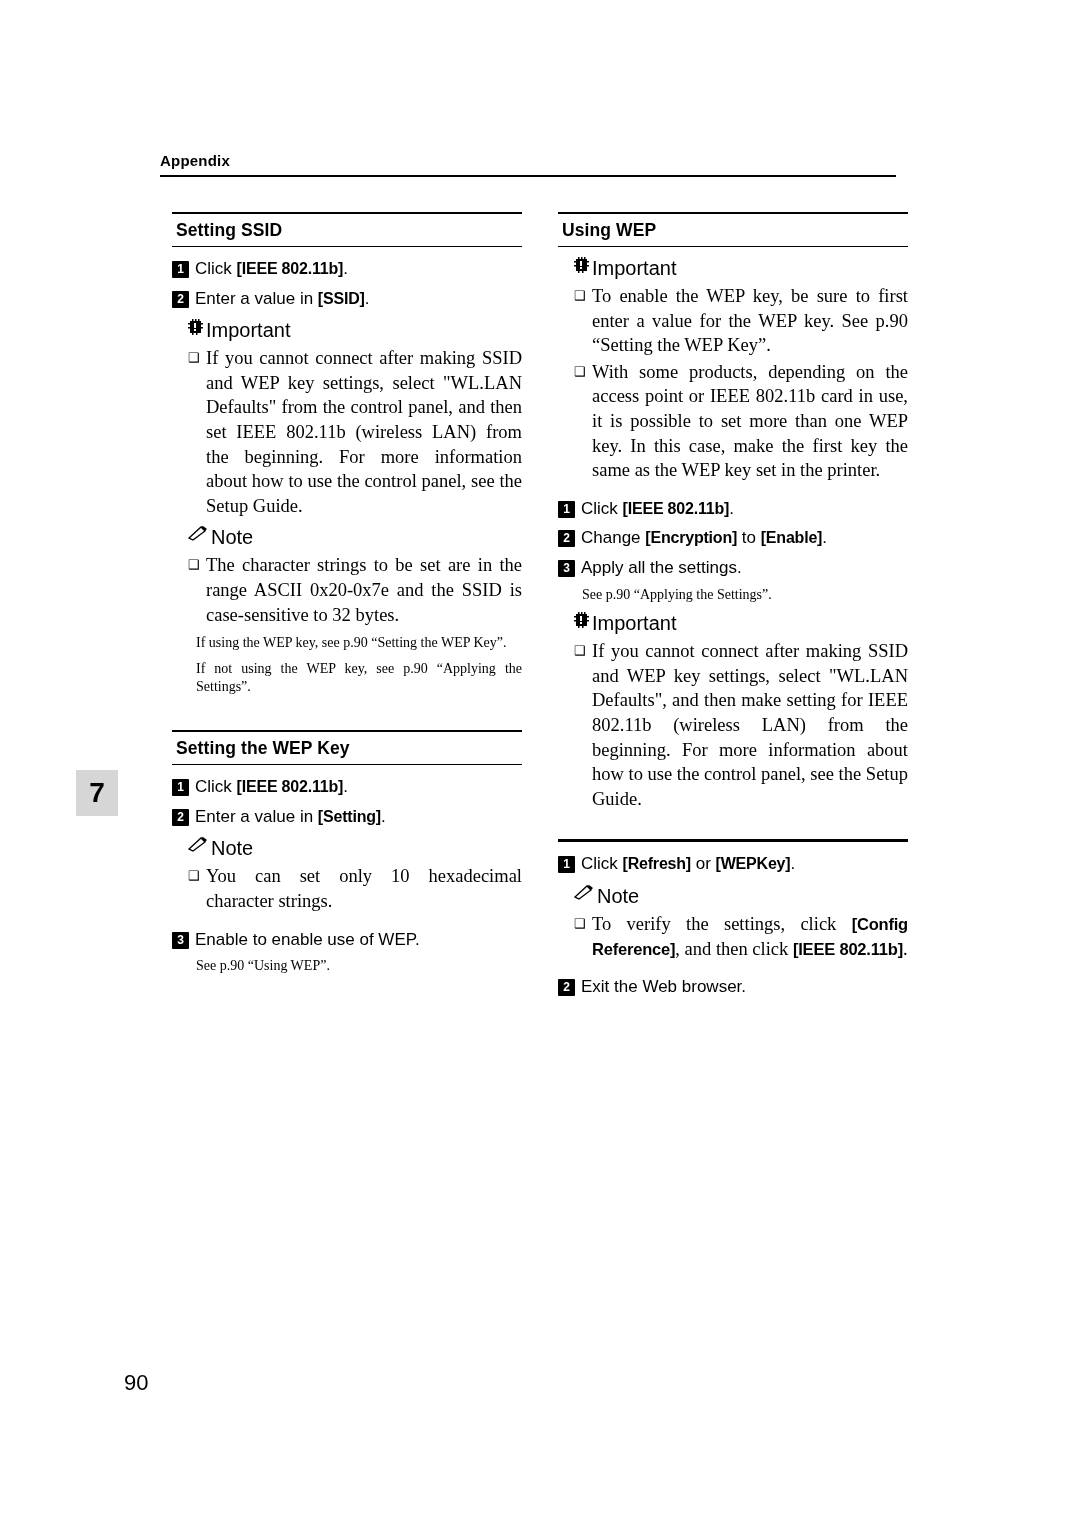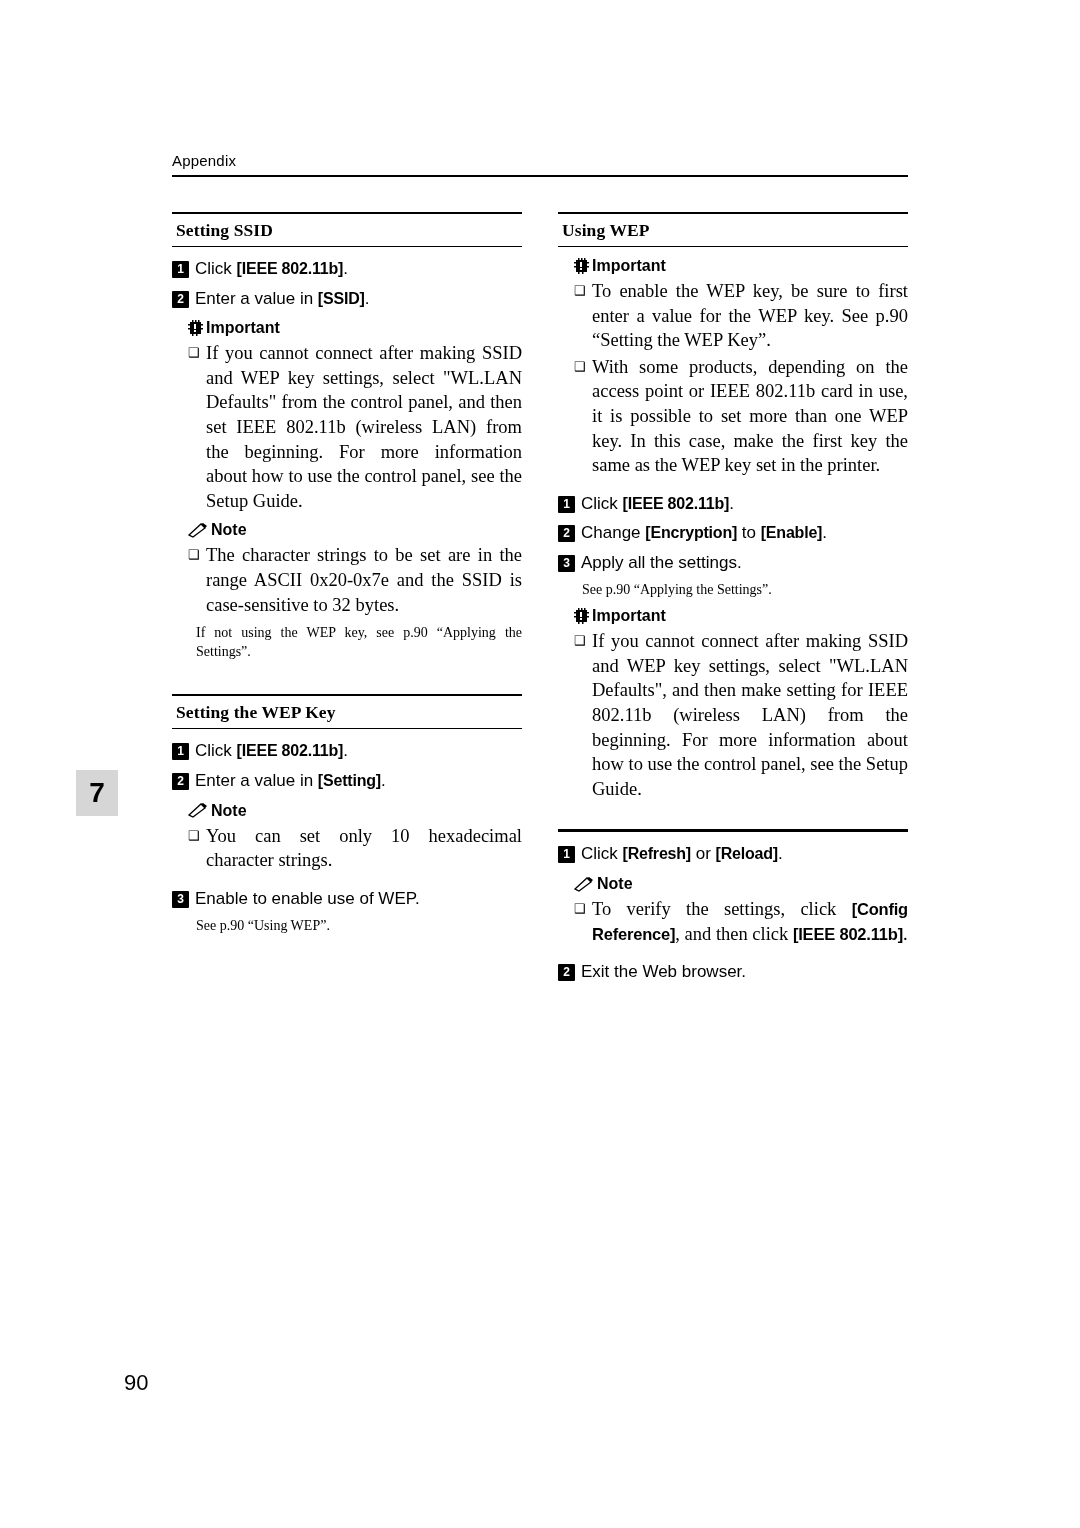--- a/index.html
+++ b/index.html
@@ -12,23 +12,24 @@
     height: 1528px;
     position: relative;
     font-family: "Liberation Serif", serif;
     color: #000000;
     overflow: hidden;
   }
 
   
   .header {
     position: absolute;
-    left: 172px;
+    left: 160px;
     top: 152px;
     width: 736px;
+    font-weight: bold;
   }
   .header-label {
     font-family: "Liberation Sans", sans-serif;
     font-size: 15px;
     color: #000;
     letter-spacing: 0.2px;
   }
   .header-rule {
     margin-top: 6px;
     border-bottom: 2px solid #000;
@@ -65,21 +66,21 @@
 
   
   .section {
     margin-bottom: 2px;
   }
   .section-top-rule {
     border-top: 2.5px solid #000;
     width: 350px;
   }
   .section-title {
-    font-family: Liberation Serif, serif;
+    font-family: Liberation Sans, sans-serif;
     font-weight: bold;
     font-size: 17.5px;
     padding: 6px 0 5px 4px;
     letter-spacing: 0.1px;
   }
   .section-bottom-rule {
     border-top: 1.2px solid #000;
     width: 350px;
     margin-bottom: 10px;
   }
@@ -114,24 +115,23 @@
   .kw {
     font-family: "Liberation Sans", sans-serif;
     font-weight: bold;
     font-size: 16px;
     letter-spacing: -0.2px;
   }
 
   
   .callout-head {
     display: flex;
-    align-items: center;
-    font-family: "Liberation Sans", sans-serif;
-    font-weight: bold;
-    font-size: 16px;
+    font-family: "Liberation Sans", sans-serif;
+    font-weight: normal;
+    font-size: 20px;
     margin: 8px 0 4px 16px;
   }
   .callout-head .glyph {
     margin-right: 3px;
     display: inline-block;
   }
 
   
   .icon-important {
     width: 15px;
@@ -262,20 +262,21 @@
         </svg>
       </span>
       <span>Note</span>
     </div>
 
     <div class="bullet-item">
       <span class="bullet-mark">❑</span>
       <span class="bullet-text">The character strings to be set are in the range ASCII 0x20-0x7e and the SSID is case-sensitive to 32 bytes.</span>
     </div>
 
+    <div class="body-para">If using the WEP key, see p.90 “Setting the WEP Key”.</div>
     <div class="body-para">If not using the WEP key, see p.90 “Applying the Settings”.</div>
   </div>
 
   <div class="spacer-md"></div>
 
   <div class="section">
     <div class="section-top-rule"></div>
     <div class="section-title">Setting the WEP Key</div>
     <div class="section-bottom-rule"></div>
 
@@ -399,21 +400,21 @@
   </div>
 
   <div class="spacer-md"></div>
 
   <div class="section">
     <div class="section-top-rule"></div>
     <div class="section-bottom-rule"></div>
 
     <div class="step">
       <span class="step-num">1</span>
-      <span class="step-text"><span>Click </span><span class="kw">[Refresh]</span><span> or </span><span class="kw">[Reload]</span><span>.</span></span>
+      <span class="step-text"><span>Click </span><span class="kw">[Refresh]</span><span> or </span><span class="kw">[WEPKey]</span><span>.</span></span>
     </div>
 
 
     <div class="callout-head">
       <span class="glyph icon-note">
         <svg width="20" height="15" viewBox="0 0 20 15">
           <path d="M1 12 L13 1 L17 5 L5 14 Z" fill="#fff" stroke="#000" stroke-width="1.3"></path>
           <path d="M13 1 L17 5 L19 3 L15 0 Z" fill="#000"></path>
           <path d="M1 12 L3 13.5 L5 14 Z" fill="#000"></path>
         </svg>

